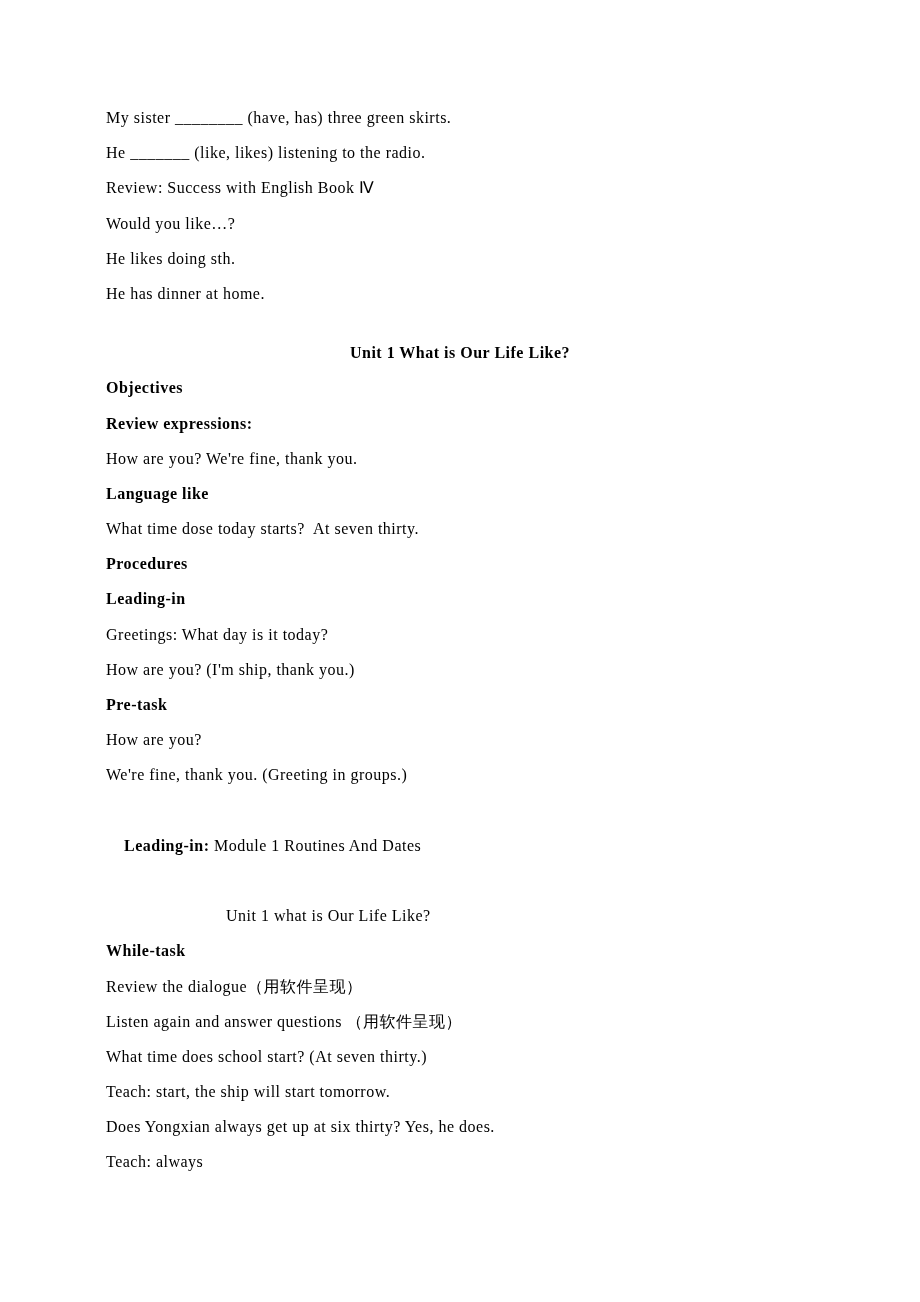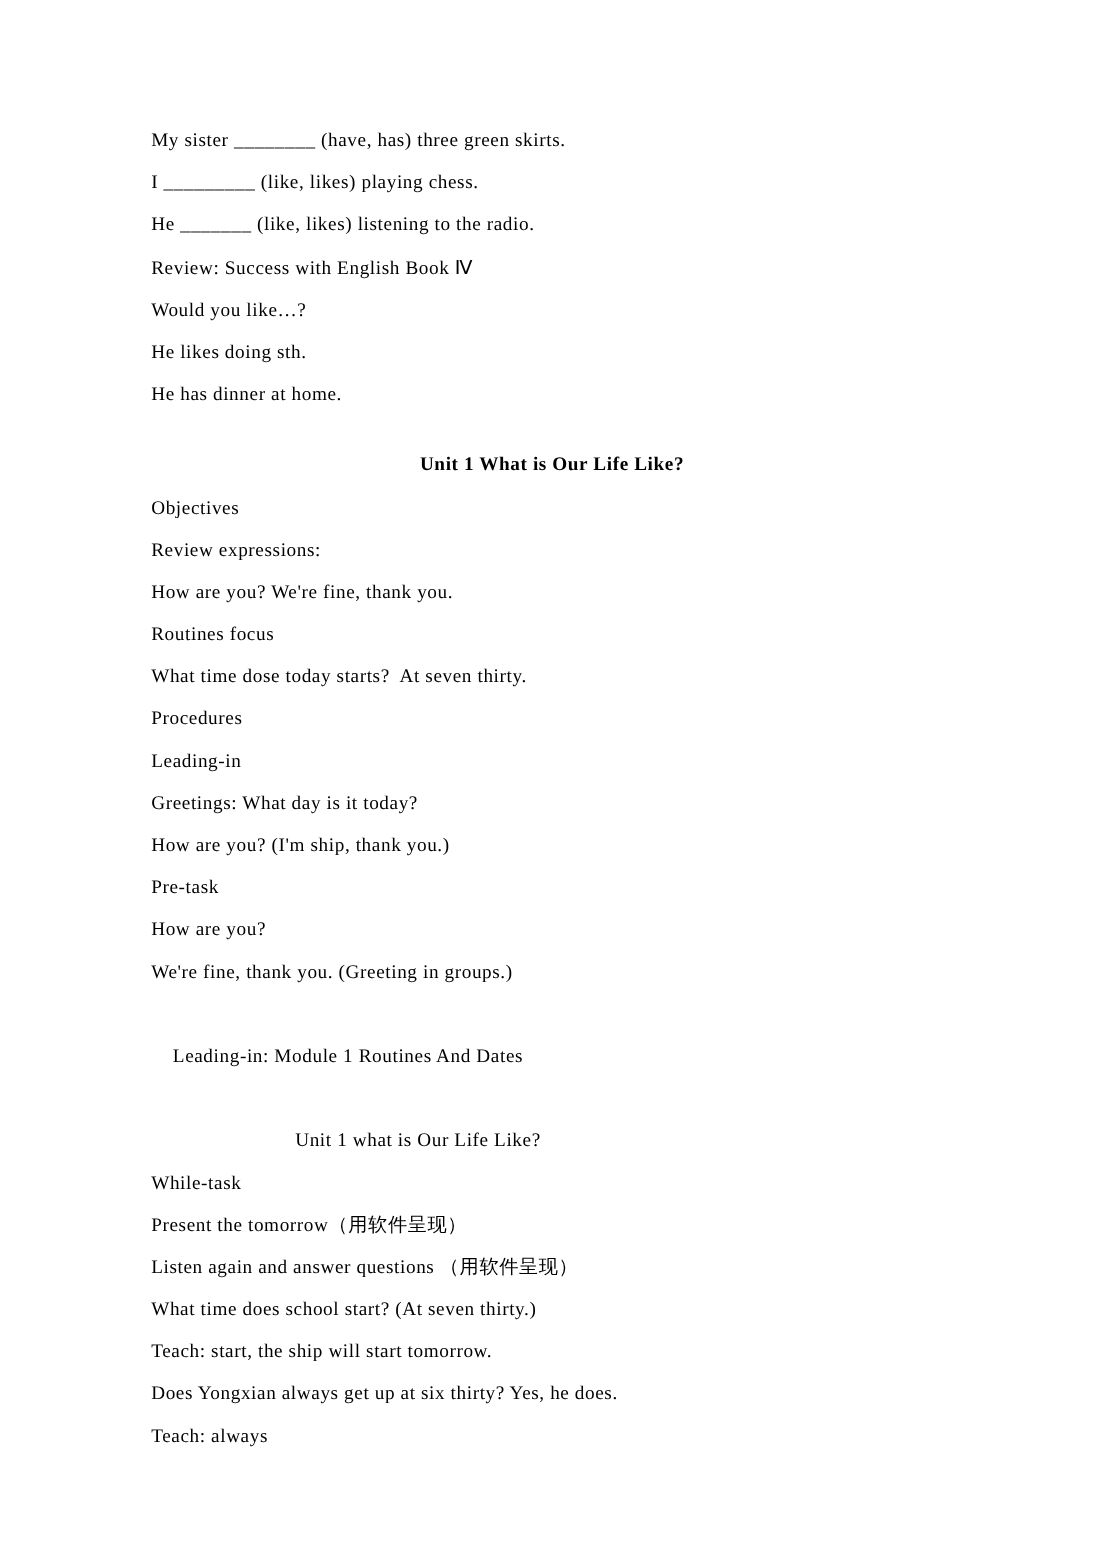--- a/index.html
+++ b/index.html
@@ -11,73 +11,71 @@
   }
   .page {
     padding: 100px 106px 60px 106px;
     font-size: 16px;
     line-height: 2.2;
     color: #000;
     letter-spacing: 0.5px;
   }
   .line {
     white-space: pre-wrap;
-    margin-left: 20px;
   }
   .bold {
-    font-weight: normal;
+    font-weight: bold;
   }
   .title {
     font-weight: bold;
     text-align: center;
     margin-top: 24px;
   }
   .indent {
     padding-left: 120px;
   }
 </style>
 </head>
 <body>
 
 <div class="page">
 
   <div class="line">My sister ________ (have, has) three green skirts.</div>
-  <div class="line">I _________ (like, likes) playing chess.</div>
   <div class="line">He _______ (like, likes) listening to the radio.</div>
   <div class="line">Review: Success with English Book Ⅳ</div>
   <div class="line">Would you like…?</div>
   <div class="line">He likes doing sth.</div>
   <div class="line">He has dinner at home.</div>
 
   <div class="title">Unit 1 What is Our Life Like?</div>
 
   <div class="line bold">Objectives</div>
 
   <div class="line bold">Review expressions:</div>
   <div class="line">How are you? We're fine, thank you.</div>
 
-  <div class="line bold">Routines focus</div>
+  <div class="line bold">Language like</div>
   <div class="line">What time dose today starts?  At seven thirty.</div>
 
   <div class="line bold">Procedures</div>
 
   <div class="line bold">Leading-in</div>
   <div class="line">Greetings: What day is it today?</div>
   <div class="line">How are you? (I'm ship, thank you.)</div>
 
   <div class="line bold">Pre-task</div>
   <div class="line">How are you?</div>
   <div class="line">We're fine, thank you. (Greeting in groups.)</div>
 
   <div class="line">
     <span class="bold">Leading-in:</span><span> Module 1 Routines And Dates</span>
   </div>
   <div class="line indent">Unit 1 what is Our Life Like?</div>
 
   <div class="line bold">While-task</div>
-  <div class="line">Present the tomorrow（用软件呈现）</div>
+  <div class="line">Review the dialogue（用软件呈现）</div>
   <div class="line">Listen again and answer questions （用软件呈现）</div>
   <div class="line">What time does school start? (At seven thirty.)</div>
   <div class="line">Teach: start, the ship will start tomorrow.</div>
   <div class="line">Does Yongxian always get up at six thirty? Yes, he does.</div>
   <div class="line">Teach: always</div>
 
 </div>
 
 </body></html>

